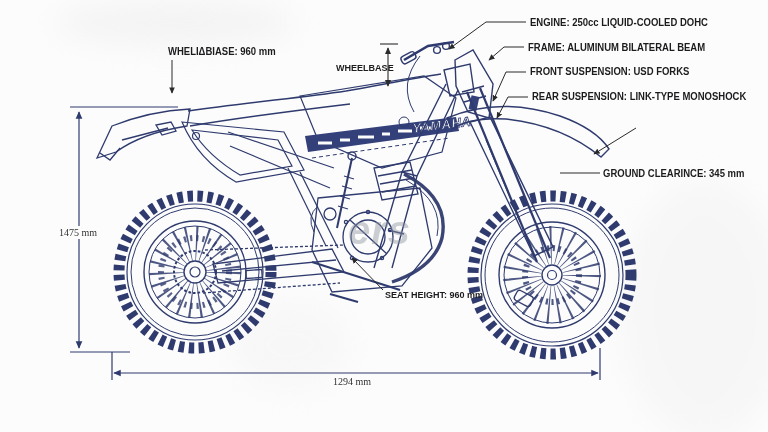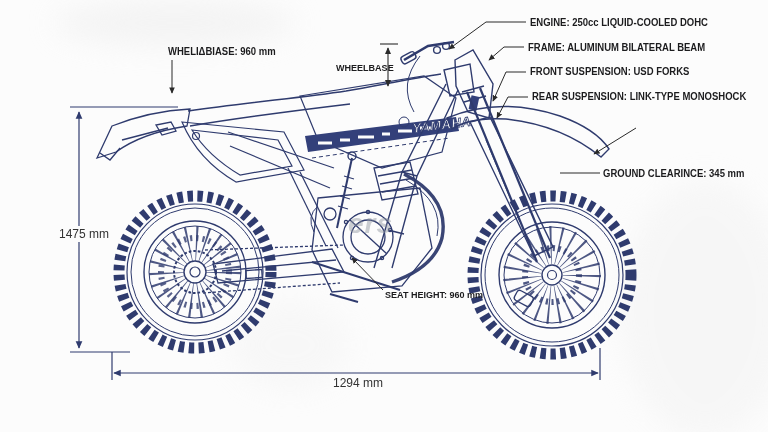--- a/index.html
+++ b/index.html
@@ -16,26 +16,26 @@
            letter-spacing:0;white-space:nowrap;transform:scaleX(.95);transform-origin:left top;}
   .co-engine{left:530px;top:17px;}
   .co-frame{left:528px;top:42px;}
   .co-front{left:530px;top:66px;}
   .co-rear{left:532px;top:91px;}
   .co-ground{left:603px;top:168px;}
   .co-wheelbase-garbled{left:168px;top:46px;}
   .co-wheelbase{left:336px;top:62px;font-size:9.5px;}
   .co-seat{left:385px;top:289px;font-size:9.5px;}
 
-  .dim{position:absolute;color:#333;font-weight:400;font-size:12px;white-space:nowrap;
-       background:#fcfcfc;padding:1px 3px;}
+  .dim{position:absolute;color:#333;font-weight:400;font-size:10px;white-space:nowrap;
+       background:#fcfcfc;padding:1px 3px;font-family:Liberation Serif, serif;}
   .dim-height{left:56px;top:226px;}
   .dim-length{left:330px;top:375px;}
 
-  .watermark{position:absolute;left:348px;top:208px;font-size:28px;font-weight:700;
+  .watermark{position:absolute;left:348px;top:208px;font-size:40px;font-weight:700;
              color:#8f959e;opacity:.45;font-style:italic;letter-spacing:1px;}
 </style>
 </head>
 <body>
 
 <div class="stage">
 
   <div class="smudge s1"></div>
   <div class="smudge s2"></div>
   <div class="smudge s3"></div>

